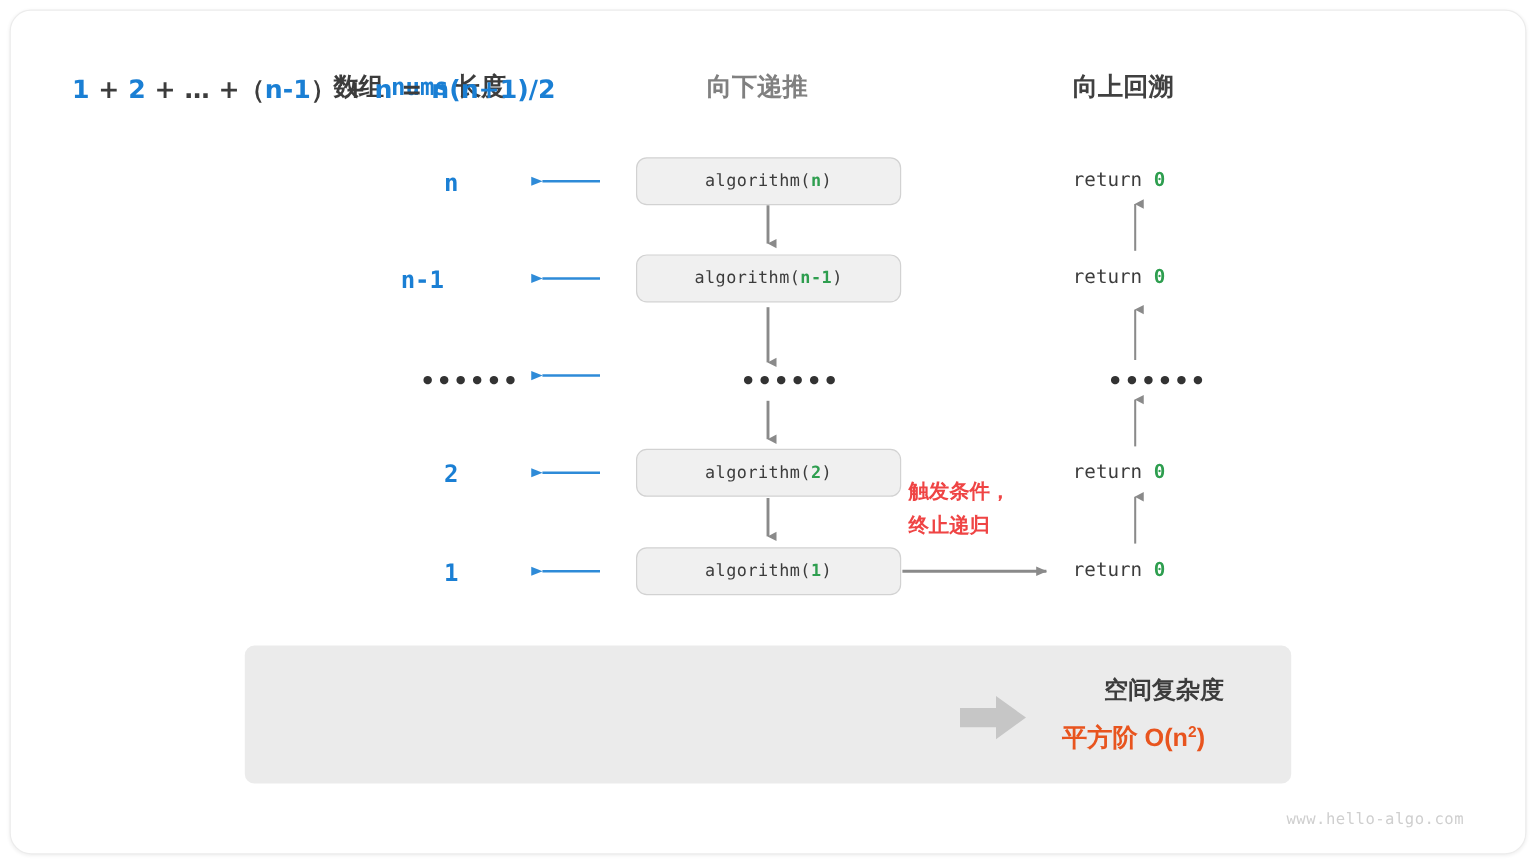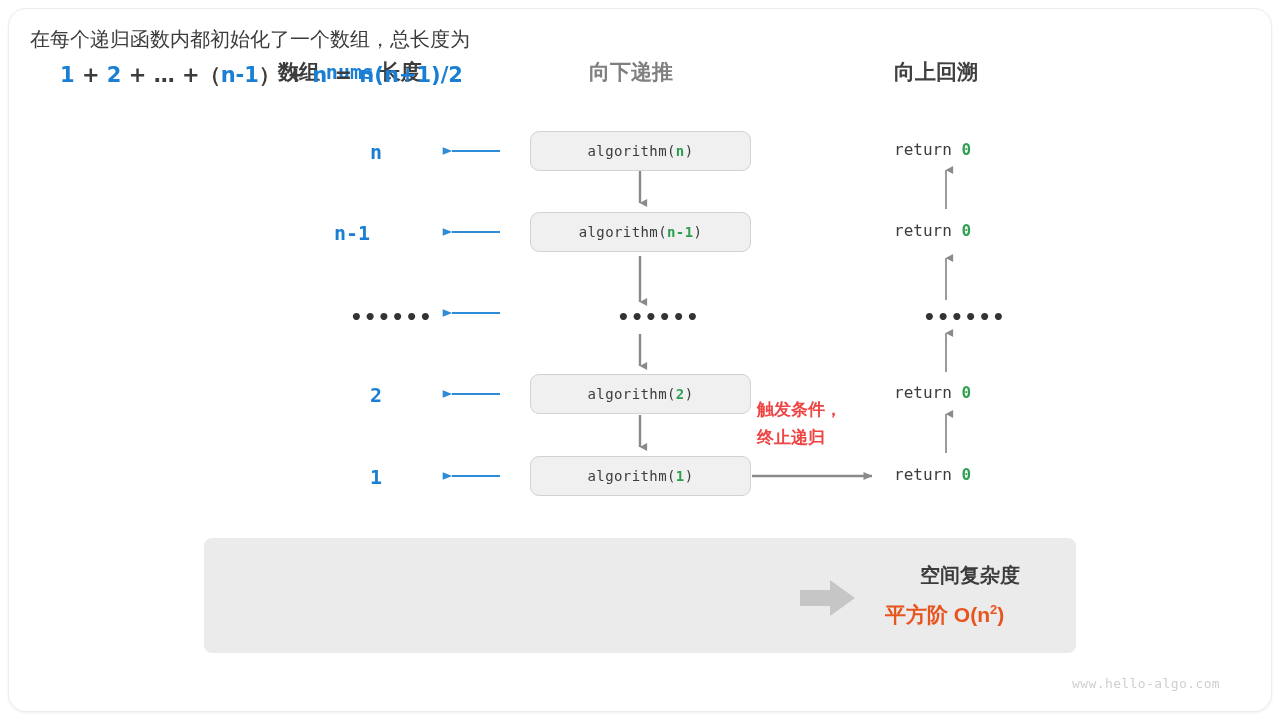--- a/index.html
+++ b/index.html
@@ -204,21 +204,20 @@
   <div class="ret" style="left:894px;top:465px;">
     <span>return </span><span class="zero">0</span>
   </div>
 
   <div class="annot">
     <div>触发条件，</div>
     <div>终止递归</div>
   </div>
 
   <div class="summary"></div>
-  <div class="sum-text">在每个递归函数内都初始化了一个数组，总长度为</div>
   <div class="formula">
     <span class="b">1</span>
     <span class="op">+</span>
     <span class="b">2</span>
     <span class="op">+</span>
     <span class="op">…</span>
     <span class="op">+</span><span class="op">（</span><span class="b">n-1</span><span class="op">）</span>
     <span class="op">+</span>
     <span class="b">n</span>
     <span class="op">=</span>

